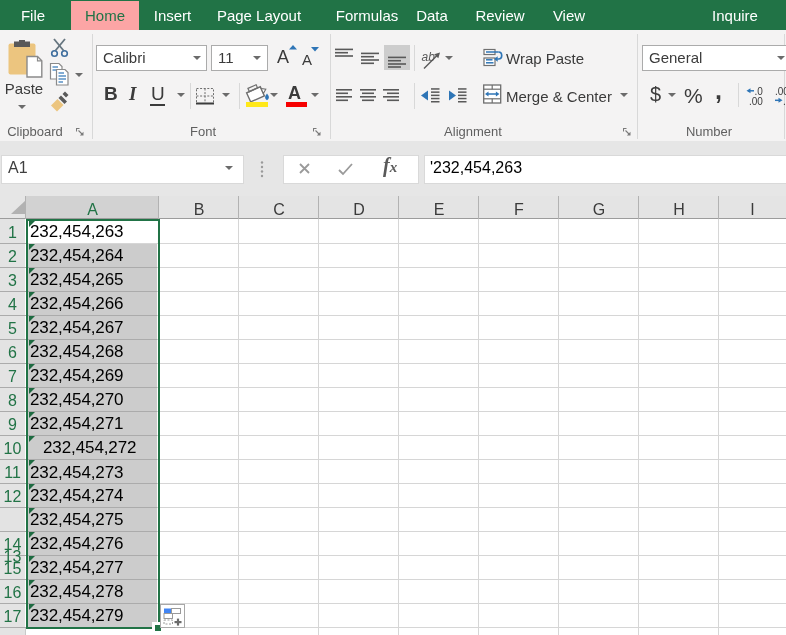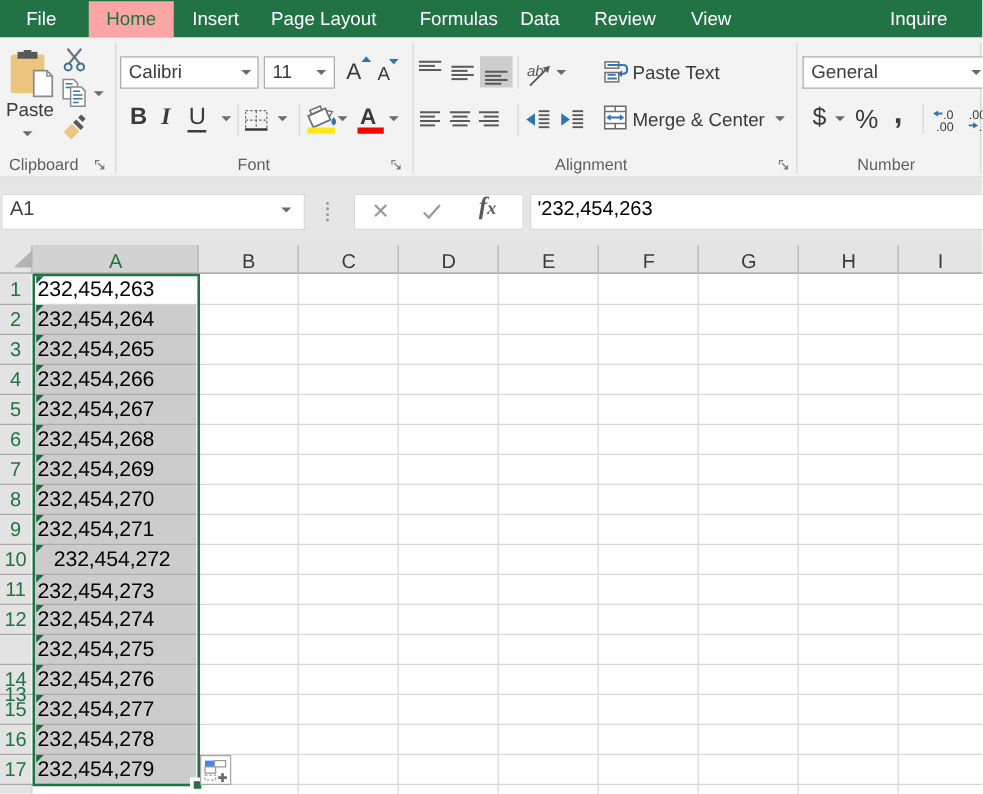--- a/index.html
+++ b/index.html
@@ -204,21 +204,21 @@
 </svg>
     <svg class="abs" style="left:483px;top:18px;" width="22" height="22" viewBox="0 0 22 22">
 <rect x="1" y="1.5" width="11" height="5" fill="#fff" stroke="#707070" stroke-width="1.2"></rect>
 <rect x="1" y="10" width="11" height="7.5" fill="#fff" stroke="#707070" stroke-width="1.2"></rect>
 <line x1="3" y1="4" x2="15.5" y2="4" stroke="#2e75b6" stroke-width="1.5"></line>
 <line x1="3" y1="11.8" x2="9.5" y2="11.8" stroke="#2e75b6" stroke-width="1.5"></line>
 <line x1="3" y1="14.8" x2="10.5" y2="14.8" stroke="#2e75b6" stroke-width="1.5"></line>
 <path d="M15.5,4 q3.2,0 3.2,3.5 q0,3.5 -3.2,3.5 h-1.3" fill="none" stroke="#2e75b6" stroke-width="1.7"></path>
 <polygon points="14.7,8.2 14.7,13.8 11,11" fill="#2e75b6"></polygon>
 </svg>
-    <div class="itxt" style="left:506px;top:20px;font-size:15px;">Paste Text</div>
+    <div class="itxt" style="left:506px;top:20px;font-size:15px;">Wrap Paste</div>
     <svg class="abs" style="left:483px;top:54px;" width="22" height="22" viewBox="0 0 22 22">
 <rect x="0.7" y="1" width="17" height="18" fill="#fff" stroke="#6e6e6e" stroke-width="1.3"></rect>
 <line x1="0.7" y1="5.2" x2="17.7" y2="5.2" stroke="#6e6e6e" stroke-width="1.2"></line>
 <line x1="0.7" y1="14.8" x2="17.7" y2="14.8" stroke="#6e6e6e" stroke-width="1.2"></line>
 <line x1="9.2" y1="1" x2="9.2" y2="5.2" stroke="#6e6e6e" stroke-width="1.2"></line>
 <line x1="9.2" y1="14.8" x2="9.2" y2="19" stroke="#6e6e6e" stroke-width="1.2"></line>
 <line x1="4" y1="10" x2="14.4" y2="10" stroke="#2e75b6" stroke-width="1.5"></line>
 <polygon points="2,10 5.5,7.4 5.5,12.6" fill="#2e75b6"></polygon>
 <polygon points="16.4,10 12.9,7.4 12.9,12.6" fill="#2e75b6"></polygon>
 </svg>

